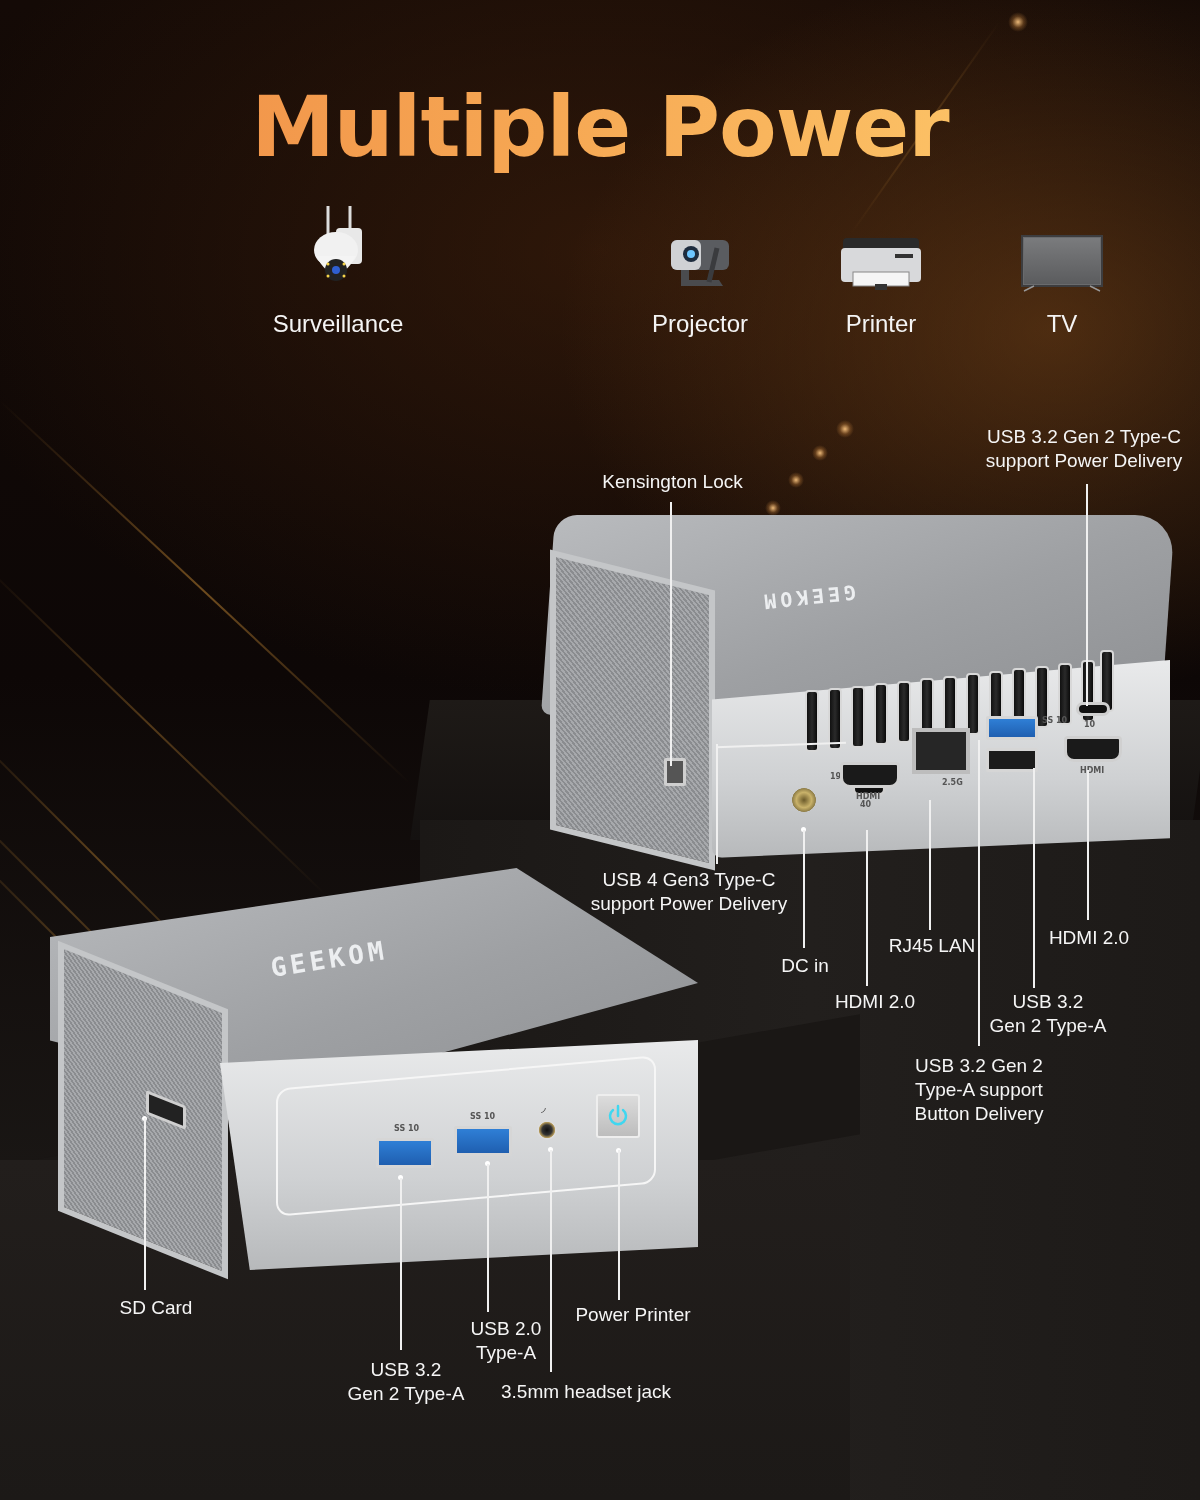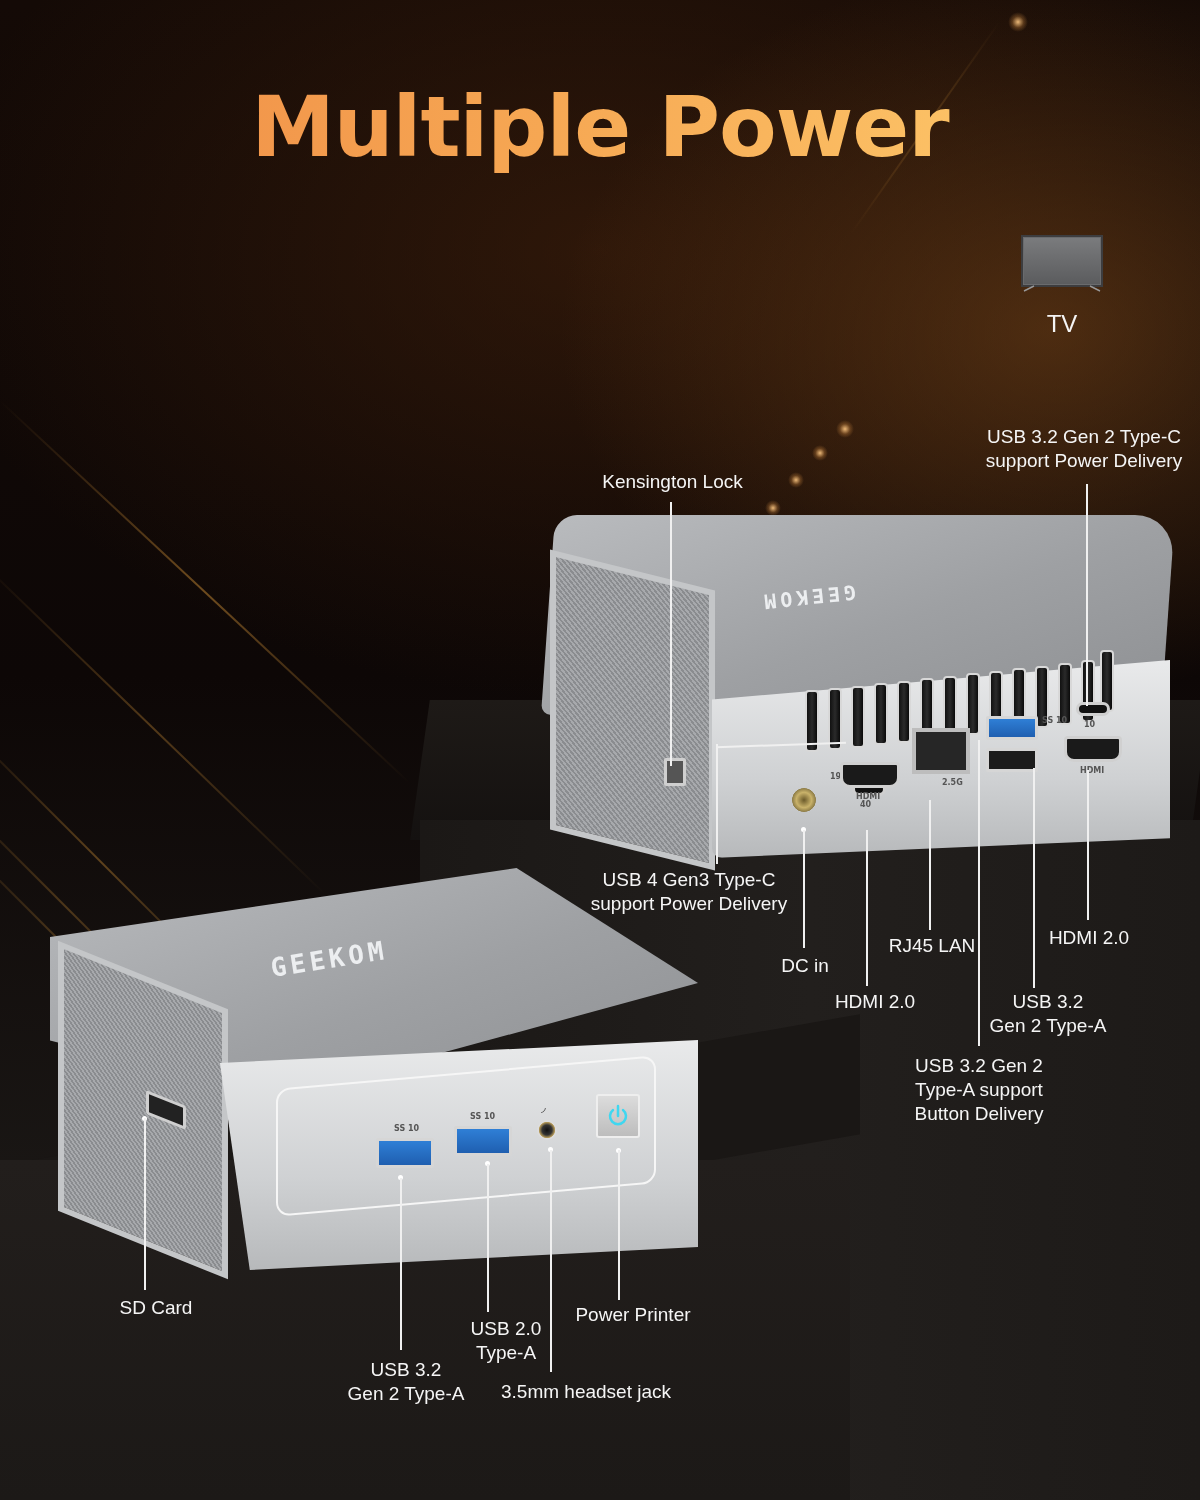--- a/index.html
+++ b/index.html
@@ -109,23 +109,66 @@
 
 <div class="ped ped-right-top"></div>
 <div class="ped ped-right-face"></div>
 <div class="ped ped-left-edge"></div>
 <div class="ped ped-left-face"></div>
 
 <div class="title">Multiple Power</div>
 
 <div class="devices">
 
-
-
-
+  <div class="device" style="left:248px">
+    <div class="icon">
+      <svg width="64" height="88" viewBox="0 0 64 88">
+        <line x1="22" y1="2" x2="22" y2="30" stroke="#ddd" stroke-width="3"></line>
+        <line x1="44" y1="2" x2="44" y2="28" stroke="#ddd" stroke-width="3"></line>
+        <rect x="30" y="24" width="26" height="36" rx="4" fill="#e8e8e8"></rect>
+        <ellipse cx="30" cy="46" rx="22" ry="18" fill="#f1f1f1"></ellipse>
+        <path d="M10 52 Q30 88 50 52 Z" fill="#f4f4f4"></path>
+        <circle cx="30" cy="66" r="11" fill="#222"></circle>
+        <circle cx="30" cy="66" r="4" fill="#2f5fd0"></circle>
+        <circle cx="22" cy="60" r="1.5" fill="#f5d44a"></circle>
+          <circle cx="38" cy="60" r="1.5" fill="#f5d44a"></circle>
+        <circle cx="22" cy="72" r="1.5" fill="#f5d44a"></circle>
+          <circle cx="38" cy="72" r="1.5" fill="#f5d44a"></circle>
+      </svg>
+    </div>
+    <div class="label">Surveillance</div>
+  </div>
+
+
+  <div class="device" style="left:610px">
+    <div class="icon">
+      <svg width="66" height="58" viewBox="0 0 66 58">
+        <rect x="4" y="6" width="58" height="30" rx="6" fill="#5a5c60"></rect>
+        <rect x="4" y="6" width="30" height="30" rx="6" fill="#cfd1d4"></rect>
+        <circle cx="24" cy="20" r="8" fill="#1d2c3e"></circle>
+        <circle cx="24" cy="20" r="4" fill="#6cc6ff"></circle>
+        <path d="M14 36 L14 52 L56 52 L52 46 L22 46 L22 36 Z" fill="#4a4b4e"></path>
+        <line x1="50" y1="14" x2="42" y2="48" stroke="#3a3b3e" stroke-width="5"></line>
+      </svg>
+    </div>
+    <div class="label">Projector</div>
+  </div>
+
+  <div class="device" style="left:791px">
+    <div class="icon">
+      <svg width="84" height="58" viewBox="0 0 84 58">
+        <rect x="4" y="4" width="76" height="14" rx="4" fill="#2a2a2a"></rect>
+        <rect x="2" y="14" width="80" height="34" rx="4" fill="#d8d9db"></rect>
+        <rect x="14" y="38" width="56" height="14" fill="#f5f5f5" stroke="#888"></rect>
+        <rect x="56" y="20" width="18" height="4" fill="#333"></rect>
+        <rect x="36" y="50" width="12" height="6" fill="#333"></rect>
+      </svg>
+    </div>
+    <div class="label">Printer</div>
+  </div>
 
   <div class="device" style="left:972px">
     <div class="icon">
       <svg width="84" height="58" viewBox="0 0 84 58">
         <rect x="2" y="2" width="80" height="50" fill="#6a6b6d" stroke="#3d3d3f" stroke-width="2"></rect>
         <rect x="4" y="4" width="76" height="46" fill="url(#tvg)"></rect>
         <defs>
             <linearGradient id="tvg" x1="0" y1="0" x2="0" y2="1">
               <stop offset="0" stop-color="#7a7b7d"></stop>
               <stop offset="1" stop-color="#5b5c5e"></stop>

